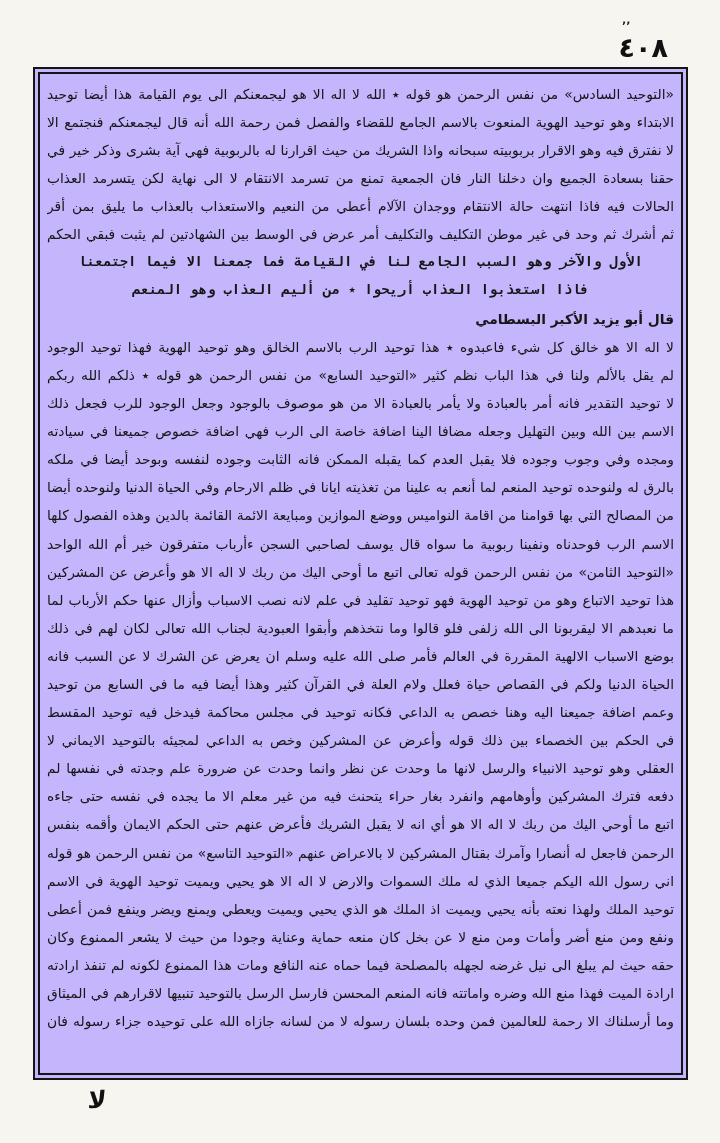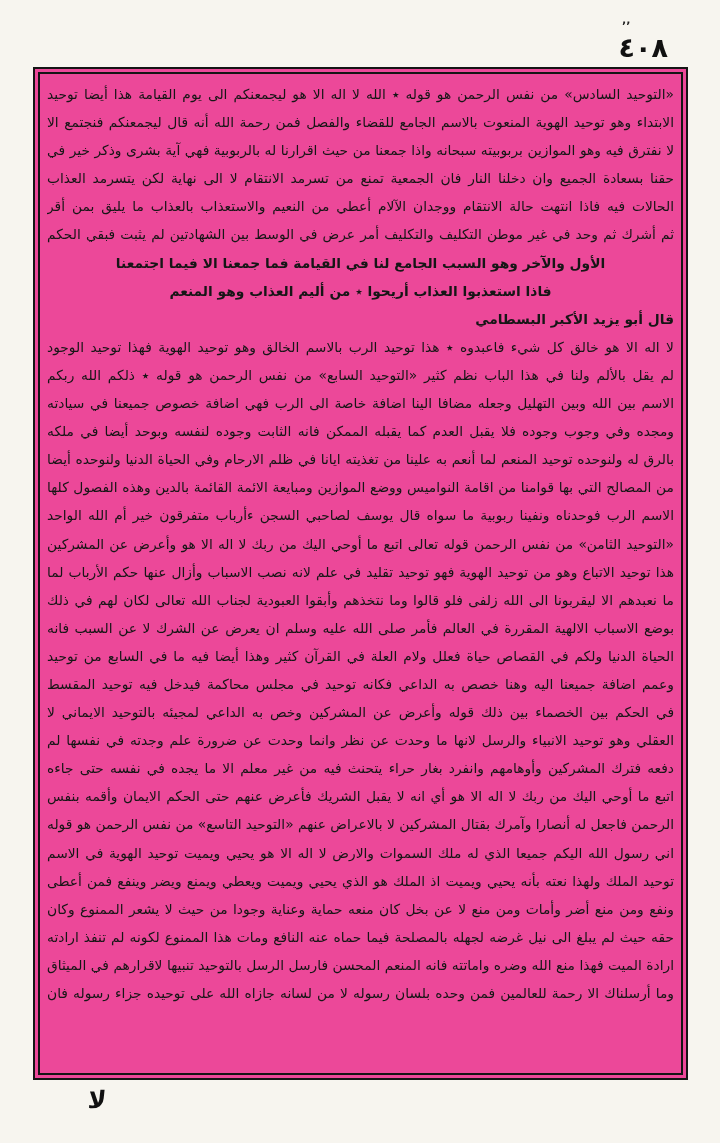--- a/index.html
+++ b/index.html
@@ -14,60 +14,61 @@
     position:absolute;top:24px;right:52px;text-align:center;
     font-weight:bold;font-size:27px;letter-spacing:2px;color:#111;
   }
   .pagenum .orn{
     display:block;font-size:11px;line-height:6px;letter-spacing:3px;
     margin-right:34px;margin-bottom:2px;color:#222;font-weight:bold;
   }
   
   .frame{
     position:absolute;left:33px;top:67px;width:655px;height:1013px;
-    border:7px double #151515;background:#ec4899;
+    border:7px double #151515;background:#c4b5fd;
     box-sizing:border-box;padding:6px 7px 4px 7px;overflow:hidden;
   }
   .tline{
     direction:rtl;unicode-bidi:plaintext;
     height:28.1px;line-height:28.1px;overflow:hidden;
     font-size:13.8px;white-space:normal;
     text-align:justify;text-align-last:justify;
     -moz-text-align-last:justify;
     color:#161616;
   }
-  .tline.center{text-align:center;text-align-last:center;-moz-text-align-last:center;font-weight:bold;}
+  .tline.center{text-align:center;text-align-last:center;-moz-text-align-last:center;font-weight:bold;font-family:Liberation Mono, monospace;}
   .tline.right{text-align:center;text-align-last:right;-moz-text-align-last:right;font-weight:bold;}
   
   .catchword{
     position:absolute;left:88px;top:1086px;
     font-size:24px;font-weight:bold;color:#111;transform:skewX(-6deg);
   }
 </style>
 </head>
 <body>
 
 <div class="pagenum">
   <span class="orn">٬٬</span>
   <span>٤٠٨</span>
 </div>
 
 <div class="frame">
 
 <div class="tline body">«التوحيد السادس» من نفس الرحمن هو قوله ٭ الله لا اله الا هو ليجمعنكم الى يوم القيامة هذا أيضا توحيد</div>
     <div class="tline body">الابتداء وهو توحيد الهوية المنعوت بالاسم الجامع للقضاء والفصل فمن رحمة الله أنه قال ليجمعنكم فنجتمع الا فيما</div>
-    <div class="tline body">لا نفترق فيه وهو الموازين بربوبيته سبحانه واذا جمعنا من حيث اقرارنا له بالربوبية فهي آية بشرى وذكر خير في</div>
+    <div class="tline body">لا نفترق فيه وهو الاقرار بربوبيته سبحانه واذا الشريك من حيث اقرارنا له بالربوبية فهي آية بشرى وذكر خير في</div>
     <div class="tline body">حقنا بسعادة الجميع وان دخلنا النار فان الجمعية تمنع من تسرمد الانتقام لا الى نهاية لكن يتسرمد العذاب وتختلف</div>
     <div class="tline body">الحالات فيه فاذا انتهت حالة الانتقام ووجدان الآلام أعطي من النعيم والاستعذاب بالعذاب ما يليق بمن أقر بربوبيته</div>
     <div class="tline body">ثم أشرك ثم وحد في غير موطن التكليف والتكليف أمر عرض في الوسط بين الشهادتين لم يثبت فبقي الحكم للاصلين</div>
     <div class="tline center">الأول والآخر وهو السبب الجامع لنا في القيامة فما جمعنا الا فيما اجتمعنا</div>
     <div class="tline center">فاذا استعذبوا العذاب أريحوا ٭ من أليم العذاب وهو المنعم</div>
     <div class="tline right">قال أبو يزيد الأكبر البسطامي</div>
     <div class="tline body">لا اله الا هو خالق كل شيء فاعبدوه ٭ هذا توحيد الرب بالاسم الخالق وهو توحيد الهوية فهذا توحيد الوجود</div>
     <div class="tline body">لم يقل بالألم ولنا في هذا الباب نظم كثير «التوحيد السابع» من نفس الرحمن هو قوله ٭ ذلكم الله ربكم</div>
+    <div class="tline body">لا توحيد التقدير فانه أمر بالعبادة ولا يأمر بالعبادة الا من هو موصوف بالوجود وجعل الوجود للرب فجعل ذلك</div>
     <div class="tline body">الاسم بين الله وبين التهليل وجعله مضافا الينا اضافة خاصة الى الرب فهي اضافة خصوص جميعنا في سيادته</div>
     <div class="tline body">ومجده وفي وجوب وجوده فلا يقبل العدم كما يقبله الممكن فانه الثابت وجوده لنفسه وبوحد أيضا في ملكه باقرارنا</div>
     <div class="tline body">بالرق له ولنوحده توحيد المنعم لما أنعم به علينا من تغذيته ايانا في ظلم الارحام وفي الحياة الدنيا ولنوحده أيضا فيما أوجده</div>
     <div class="tline body">من المصالح التي بها قوامنا من اقامة النواميس ووضع الموازين ومبايعة الائمة القائمة بالدين وهذه الفصول كلها أعطاها</div>
     <div class="tline body">الاسم الرب فوحدناه ونفينا ربوبية ما سواه قال يوسف لصاحبي السجن ءأرباب متفرقون خير أم الله الواحد القهار</div>
     <div class="tline body">«التوحيد الثامن» من نفس الرحمن قوله تعالى اتبع ما أوحي اليك من ربك لا اله الا هو وأعرض عن المشركين</div>
     <div class="tline body">هذا توحيد الاتباع وهو من توحيد الهوية فهو توحيد تقليد في علم لانه نصب الاسباب وأزال عنها حكم الأرباب لما قالوا</div>
     <div class="tline body">ما نعبدهم الا ليقربونا الى الله زلفى فلو قالوا وما نتخذهم وأبقوا العبودية لجناب الله تعالى لكان لهم في ذلك مندوحة</div>
     <div class="tline body">بوضع الاسباب الالهية المقررة في العالم فأمر صلى الله عليه وسلم ان يعرض عن الشرك لا عن السبب فانه قال في مصالح</div>
     <div class="tline body">الحياة الدنيا ولكم في القصاص حياة فعلل ولام العلة في القرآن كثير وهذا أيضا فيه ما في السابع من توحيد الاسم الرب</div>

